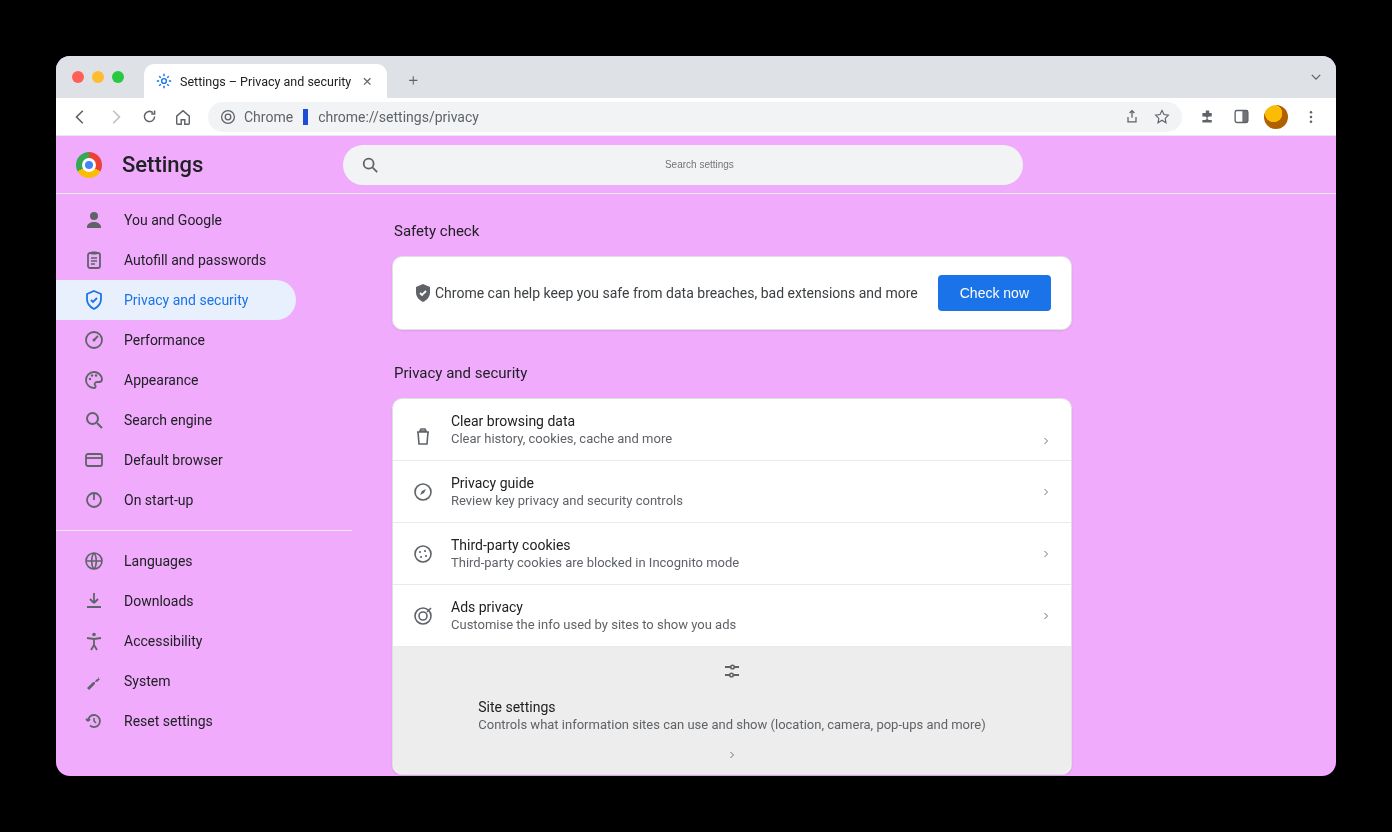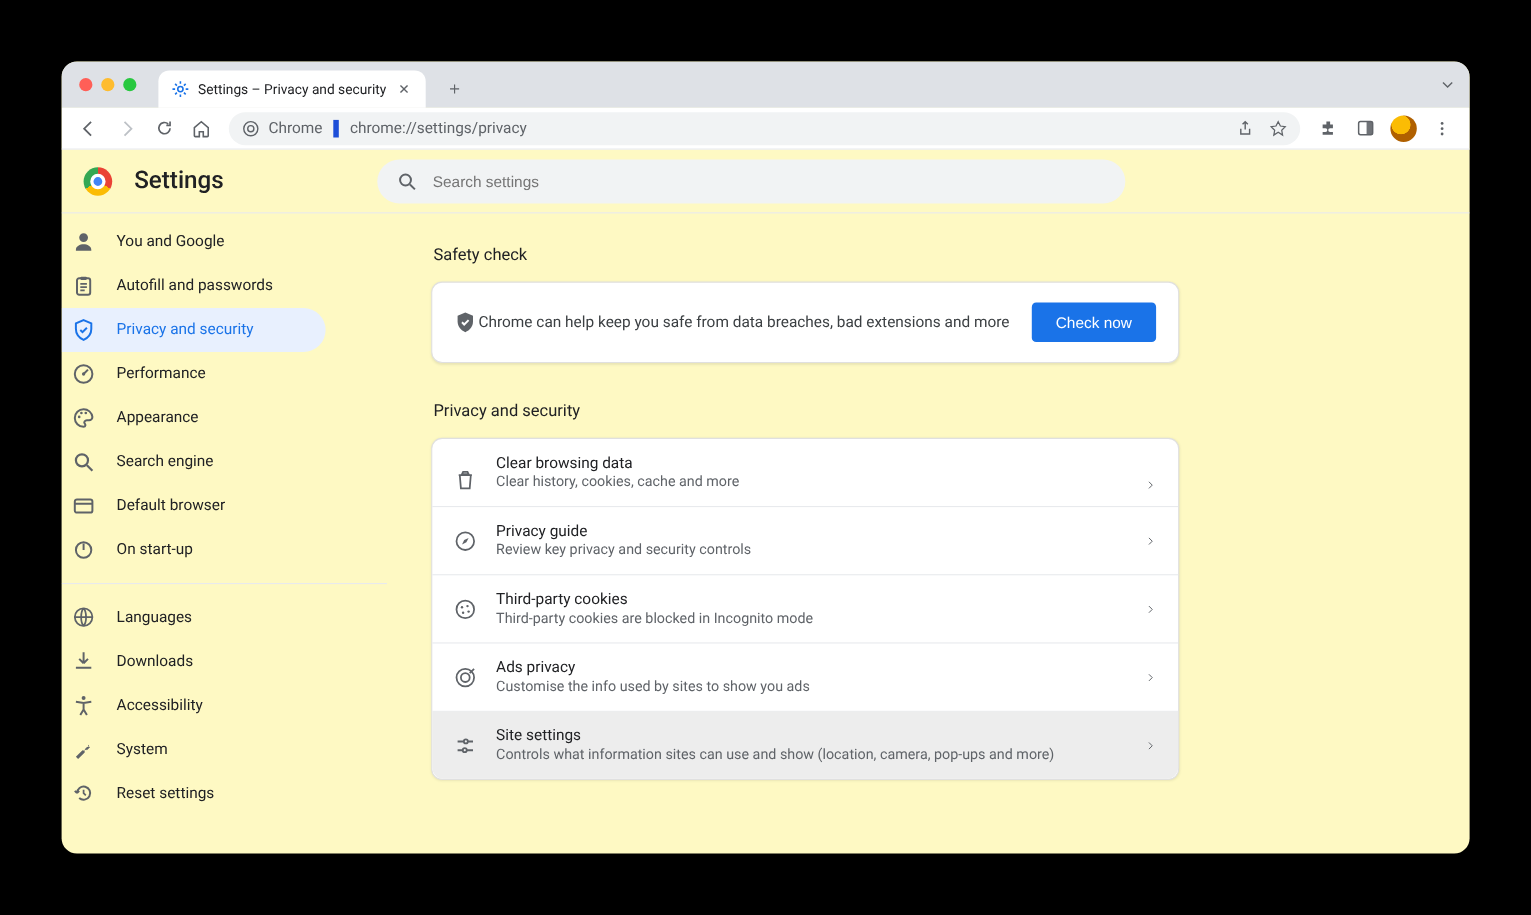--- a/index.html
+++ b/index.html
@@ -1,17 +1,17 @@
 <!DOCTYPE html>
 <html><head>
 <meta charset="utf-8">
 <style>
   * { box-sizing: border-box; margin: 0; padding: 0; }
   body { background: #000; width: 1392px; height: 832px; font-family: -apple-system, "Segoe UI", Roboto, Arial, sans-serif; overflow: hidden; display: flex; align-items: center; justify-content: center; }
-  .window { width: 1280px; height: 720px; background: #fef9c3; border-radius: 14px; box-shadow: 0 30px 80px rgba(0,0,0,0.6); overflow: hidden; position: relative; }
+  .window { width: 1280px; height: 720px; background: #f0abfc; border-radius: 14px; box-shadow: 0 30px 80px rgba(0,0,0,0.6); overflow: hidden; position: relative; }
 
   
   .tabstrip { height: 42px; background: #dee1e6; display: flex; align-items: flex-end; padding-left: 12px; }
   .traffic { display: flex; gap: 8px; align-items: center; height: 100%; padding: 0 10px 0 4px; }
   .tl { width: 12px; height: 12px; border-radius: 50%; }
   .tab { display: flex; align-items: center; gap: 8px; background: #fff; height: 34px; padding: 0 12px; border-radius: 10px 10px 0 0; margin-left: 10px; font-size: 12.5px; color: #202124;}
   .tab .favicon { width: 16px; height: 16px; display:flex; align-items:center; justify-content:center;}
   .tab .close { width:16px;height:16px;display:flex;align-items:center;justify-content:center;color:#5f6368;}
   .newtab { width: 28px; height: 28px; margin-left: 12px; margin-bottom: 4px; display:flex;align-items:center;justify-content:center;color:#5f6368;}
   .tabstrip .spacer { flex: 1; }
@@ -26,43 +26,43 @@
   .om-url { color:#5f6368; }
   .om-actions { margin-left:auto; display:flex; gap:14px; color:#5f6368;}
   .avatar { width:24px;height:24px;border-radius:50%; background: radial-gradient(circle at 40% 35%, #fbbc04 0 40%, #b06000 42% 100%); margin: 0 4px;}
 
   
   .apphdr { height: 58px; border-bottom: 1px solid #e8eaed; display:flex; align-items:center; padding: 0 20px; gap: 20px;}
   .chrome-logo { width:26px;height:26px; border-radius:50%; background: conic-gradient(#ea4335 0 120deg,#fbbc04 120deg 240deg,#34a853 240deg 360deg); position:relative;}
   .chrome-logo::after{content:"";position:absolute;inset:6px;border-radius:50%;background:#4285f4;border:3px solid #fff;}
   .apptitle { font-size:22px; color:#202124; font-weight: 500; }
   .searchwrap { flex:0 1 680px; margin-left: 120px; height:40px; background:#f1f3f4; border-radius:20px; display:flex;align-items:center; padding:0 18px; gap:14px; color:#5f6368;}
-  .searchwrap input { border:none; background:transparent; outline:none; font-size:14px; flex:1; color:#202124;}
+  .searchwrap input { border:none; background:transparent; outline:none; font-size:10px; flex:1; color:#202124;text-align:center;}
 
   
   .appbody { display:flex; height: calc(100% - 42px - 38px - 58px); }
   .sidebar { width: 296px; overflow-y:auto; padding-top: 6px; color:#202124;}
-  .sbitem { display:flex; align-items:center; gap:20px; height:40px; padding: 0 10px; font-size:14px; border-radius: 0 20px 20px 0; margin-right: 56px; cursor:pointer;}
+  .sbitem { display:flex; align-items:center; gap:20px; height:40px; padding: 0 28px; font-size:14px; border-radius: 0 20px 20px 0; margin-right: 56px; cursor:pointer;}
   .sbitem .icn { width:20px; color:#5f6368; display:flex; justify-content:center;}
   .sbitem.active { background:#e8f0fe; color:#1a73e8;}
   .sbitem.active .icn { color:#1a73e8; }
   .sbdiv { height:1px; background:#e8eaed; margin: 10px 0; }
 
   .content { flex:1; overflow-y:auto; padding: 20px 40px 40px 40px; }
   .sectitle { font-size:15px; color:#202124; margin: 8px 0 16px 2px; font-weight:400;}
 
   .card { border:1px solid #e0e0e0; border-radius:10px; background:#fff; box-shadow: 0 1px 2px rgba(60,64,67,.1);}
   .safety { display:flex; align-items:center; padding: 18px 20px; gap:2px; margin-bottom: 34px;}
   .safety .txt { flex:1; font-size:14px; color:#3c4043;}
   .btn-primary { background:#1a73e8; color:#fff; border:none; height:36px; padding:0 22px; border-radius:4px; font-size:14px; font-weight:500; cursor:pointer;}
 
   .listcard { display:flex; flex-direction:column; }
   .row { display:flex; align-items:center; padding: 14px 20px; gap:18px; border-top:1px solid #e8eaed; cursor:pointer;}
   .row:first-child { border-top:none;align-items:flex-end; }
-  .row.hovered { background:#ededed; border-radius: 0 0 10px 10px;}
+  .row.hovered { background:#ededed; border-radius: 0 0 10px 10px; flex-direction: column;}
   .row .icn { width:20px; color:#5f6368; display:flex;justify-content:center;}
   .row .labels { flex:1; }
   .row .t1 { font-size:14px; color:#202124; }
   .row .t2 { font-size:13px; color:#5f6368; margin-top:2px;}
   .row .chev { color:#5f6368; }
 
   svg { display:block; }
 </style>
 </head>
 <body>

